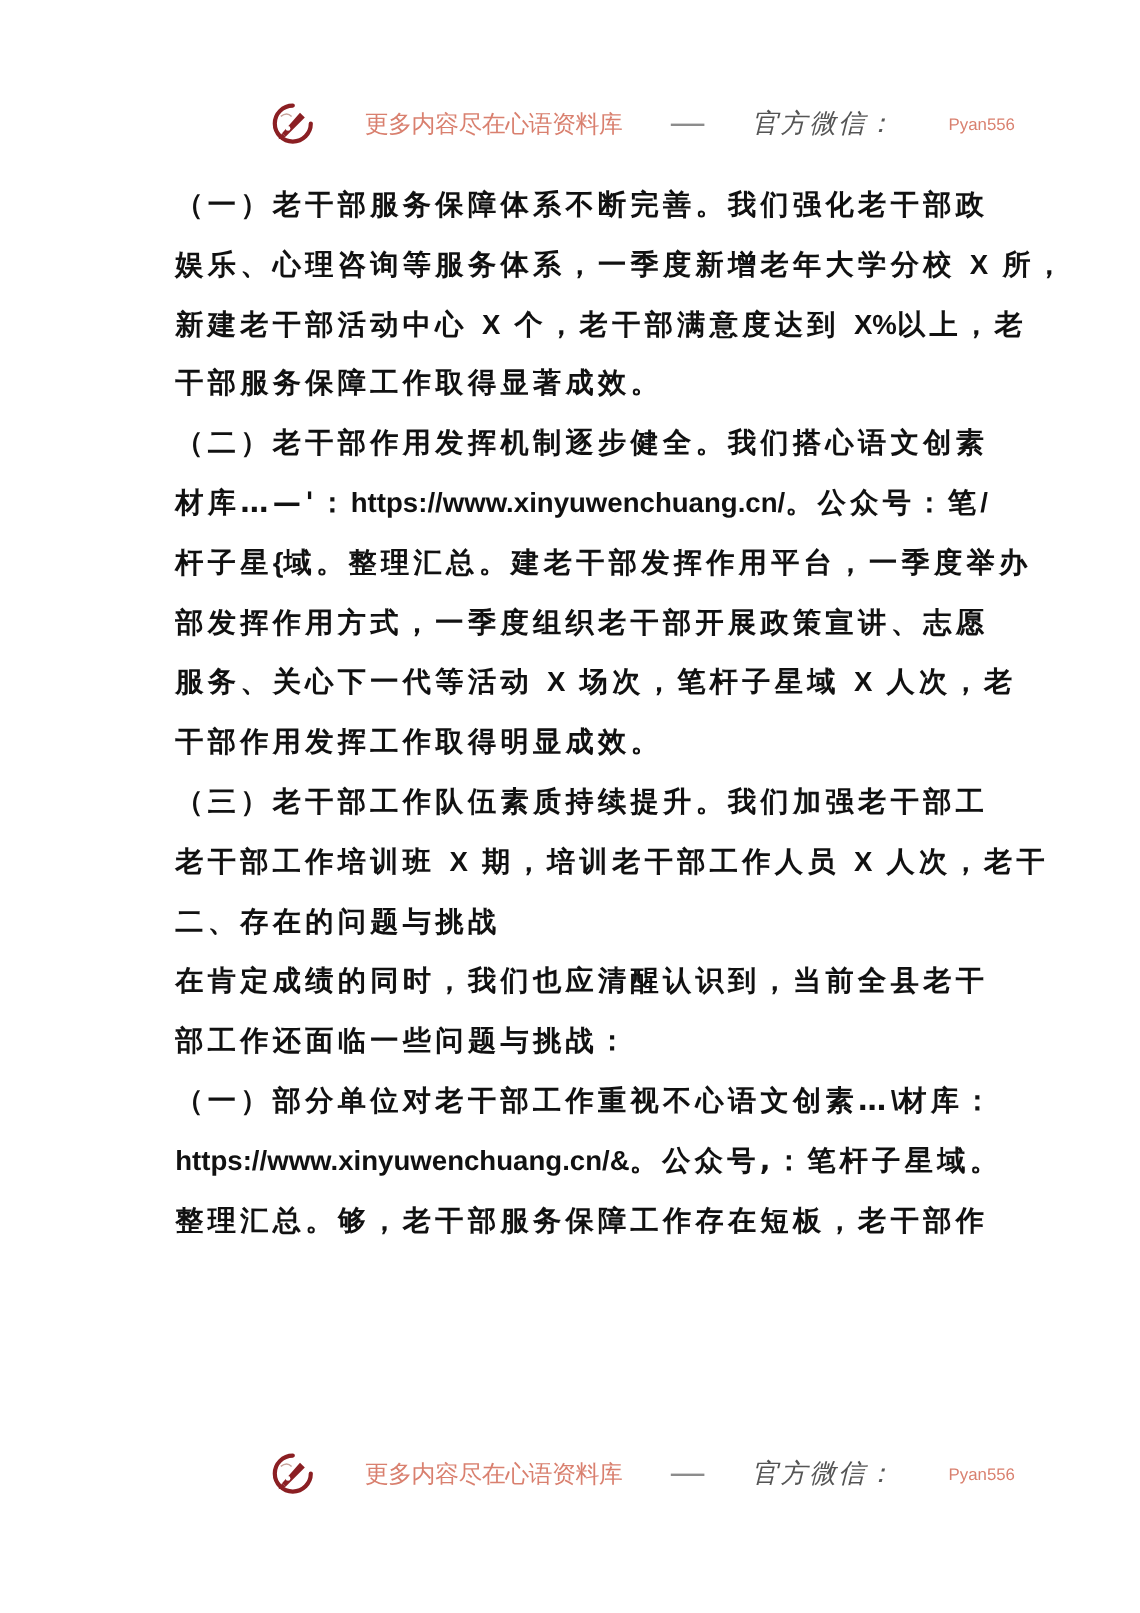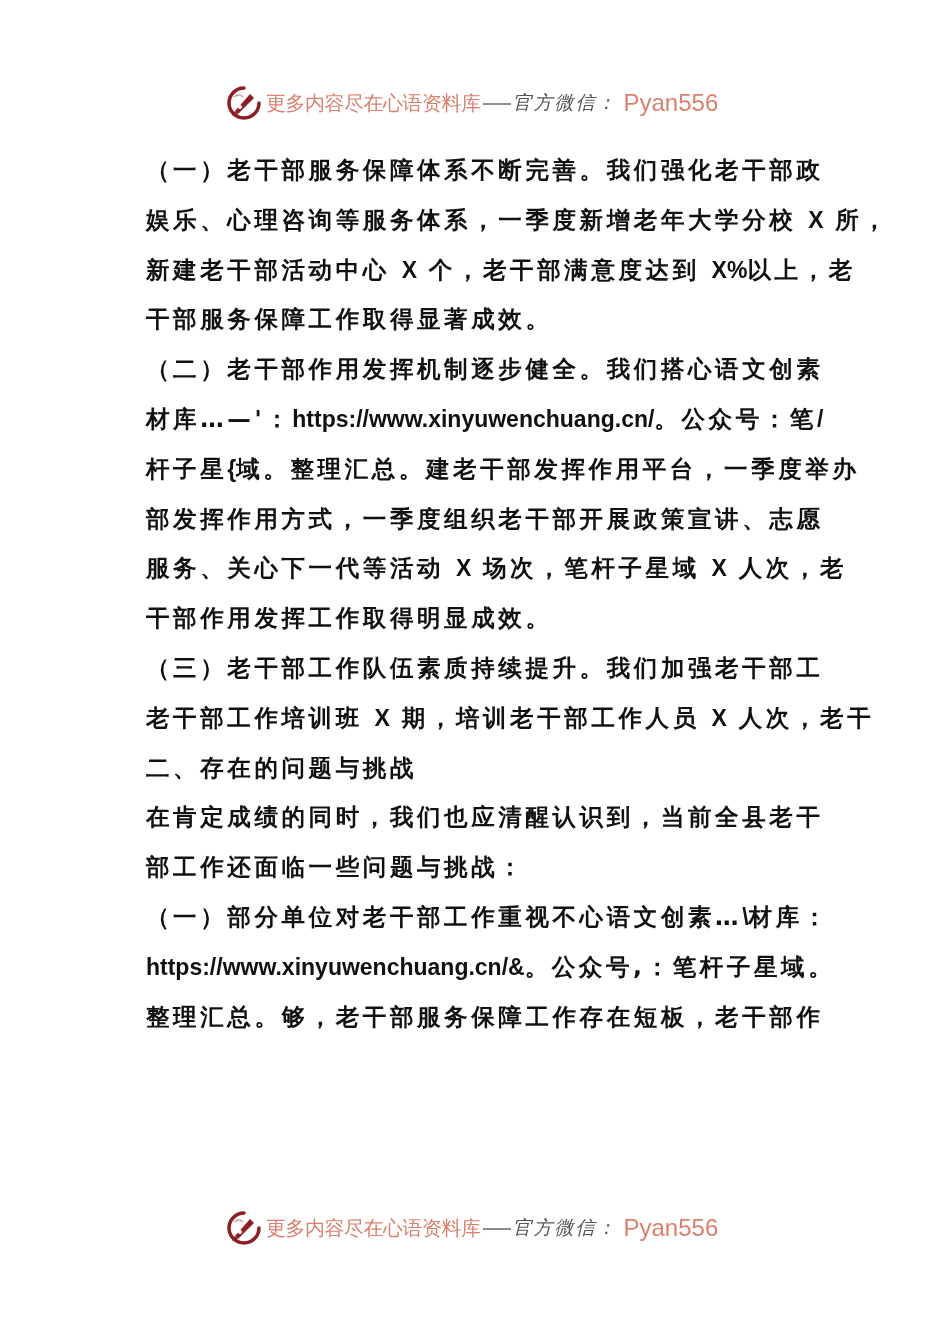--- a/index.html
+++ b/index.html
@@ -15,20 +15,21 @@
       font-family: "DejaVu Sans", "Liberation Sans", sans-serif;
       color: #000000;
     }
     .watermark {
       position: absolute;
       left: 226px;
       height: 44px;
       display: flex;
       align-items: center;
       white-space: nowrap;
+      gap: 38px;
     }
     .watermark.top { top: 81px; }
     .watermark.bottom { top: 1206px; }
     .wm-logo {
       width: 36px;
       height: 36px;
       margin-right: 4px;
       display: inline-block;
     }
     .wm-red {
@@ -41,28 +42,28 @@
       display: inline-block;
       width: 28px;
       height: 1.5px;
       background: #8c8c8c;
       margin: 0 2px;
       position: relative;
       top: 1px;
     }
     .wm-gray {
       font-family: "DejaVu Serif", "Liberation Serif", serif;
-      font-size: 19px;
+      font-size: 22px;
       color: #555555;
       letter-spacing: 2px;
       font-style: italic;
     }
     .wm-id {
       font-family: "Liberation Sans", sans-serif;
-      font-size: 24px;
+      font-size: 14px;
       color: #d9806f;
       margin-left: 6px;
     }
     .content {
       position: absolute;
       left: 146px;
       top: 146px;
       width: 664px;
       font-weight: bold;
     }

